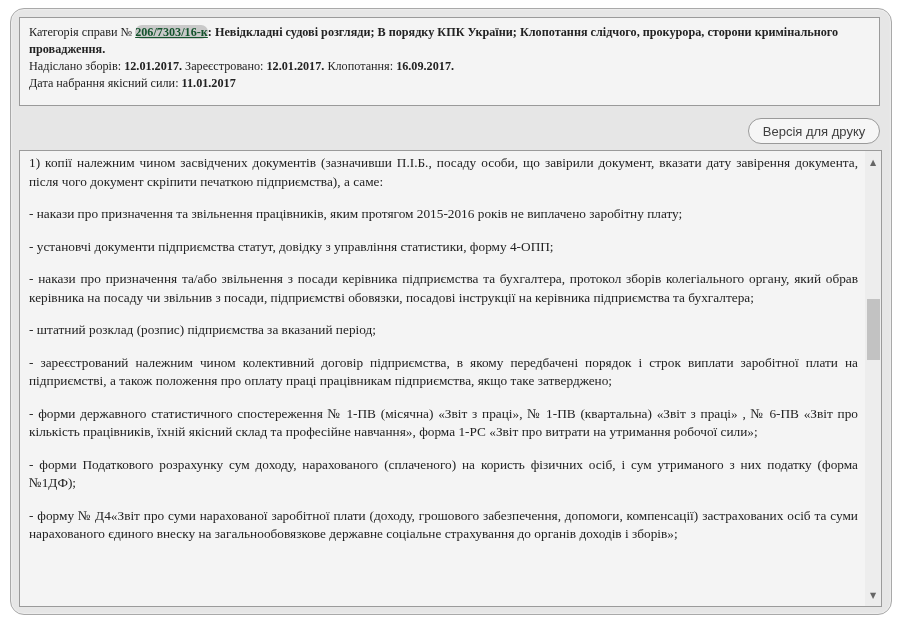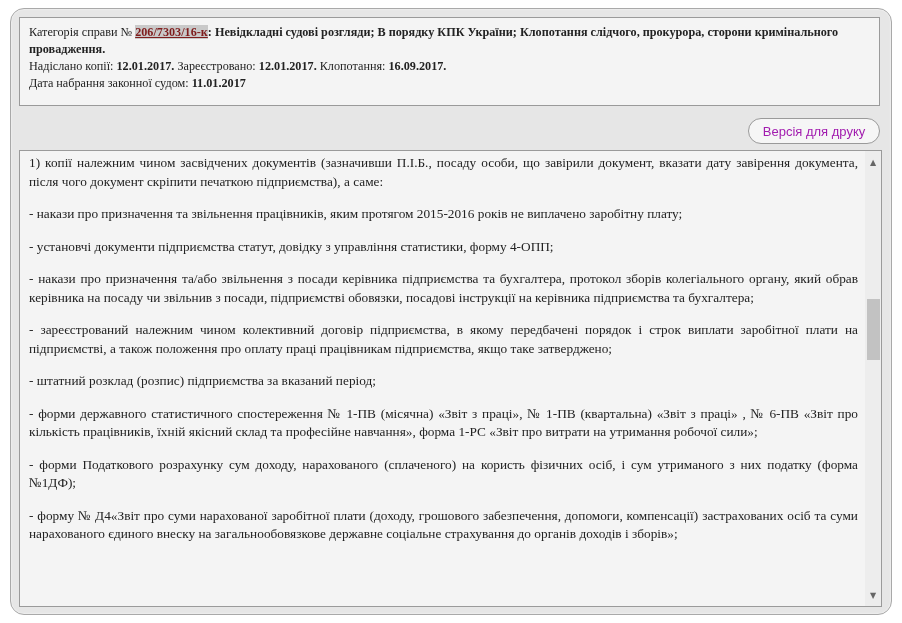--- a/index.html
+++ b/index.html
@@ -12,25 +12,25 @@
     position: absolute; left: 10px; top: 8px; width: 880px; height: 605px;
     background: #e6e6e6; border: 1px solid #a9a9a9; border-radius: 14px;
     box-shadow: inset 0 0 2px #fff;
   }
   .header-box {
     position: absolute; left: 19px; top: 17px; width: 861px; height: 89px;
     background: #f4f4f4; border: 1px solid #9a9a9a; box-sizing: border-box;
     padding: 6px 9px; font-size: 12.2px; line-height: 17px;
   }
   .header-box b { font-weight: bold; }
-  .case-link { color: #7f1d1d; text-decoration: underline; background: #c9c9c9; font-weight: bold; }
+  .case-link { color: #14532d; text-decoration: underline; background: #c9c9c9; font-weight: bold; border-radius: 7px; }
   .print-btn {
     position: absolute; left: 748px; top: 118px; width: 132px; height: 26px;
     border: 1px solid #9a9a9a; border-radius: 13px; background: #f6f6f6;
-    font-family: "Liberation Sans", "DejaVu Sans", sans-serif; font-size: 13px; color: #a21caf;
+    font-family: "Liberation Sans", "DejaVu Sans", sans-serif; font-size: 13px; color: #404040;
     display: flex; align-items: center; justify-content: center; box-sizing: border-box; cursor: pointer;
   }
   .content-box {
     position: absolute; left: 19px; top: 150px; width: 863px; height: 457px;
     background: #f4f4f4; border: 1px solid #9a9a9a; box-sizing: border-box; overflow: hidden;
   }
   .content-inner {
     position: absolute; left: 9px; top: 3px; width: 829px;
     font-size: 13.3px; line-height: 18.5px; text-align: justify;
   }
@@ -51,37 +51,37 @@
 </head>
 <body>
 
 <div class="frame"></div>
 
 <div class="header-box">
   <div>
     <span>Категорія справи № </span><a class="case-link">206/7303/16-к</a><b>: Невідкладні судові розгляди; В порядку КПК України; Клопотання слідчого, прокурора, сторони кримінального провадження.</b>
   </div>
   <div>
-    <span>Надіслано копії: </span><b>12.01.2017.</b><span> Зареєстровано: </span><b>12.01.2017.</b><span> Клопотання: </span><b>16.09.2017.</b>
+    <span>Надіслано зборів: </span><b>12.01.2017.</b><span> Зареєстровано: </span><b>12.01.2017.</b><span> Клопотання: </span><b>16.09.2017.</b>
   </div>
   <div>
-    <span>Дата набрання законної судом: </span><b>11.01.2017</b>
+    <span>Дата набрання якісний сили: </span><b>11.01.2017</b>
   </div>
 </div>
 
 <div class="print-btn">Версія для друку</div>
 
 <div class="content-box">
   <div class="content-inner">
     <p>1) копії належним чином засвідчених документів (зазначивши П.І.Б., посаду особи, що завірили документ, вказати дату завірення документа, після чого документ скріпити печаткою підприємства), а саме:</p>
     <p>- накази про призначення та звільнення працівників, яким протягом 2015-2016 років не виплачено заробітну плату;</p>
     <p>- установчі документи підприємства статут, довідку з управління статистики, форму 4-ОПП;</p>
     <p>- накази про призначення та/або звільнення з посади керівника підприємства та бухгалтера, протокол зборів колегіального органу, який обрав керівника на посаду чи звільнив з посади, підприємстві обовязки, посадові інструкції на керівника підприємства та бухгалтера;</p>
+    <p>- штатний розклад (розпис) підприємства за вказаний період;</p>
     <p>- зареєстрований належним чином колективний договір підприємства, в якому передбачені порядок і строк виплати заробітної плати на підприємстві, а також положення про оплату праці працівникам підприємства, якщо таке затверджено;</p>
-    <p>- штатний розклад (розпис) підприємства за вказаний період;</p>
     <p>- форми державного статистичного спостереження № 1-ПВ (місячна) «Звіт з праці», № 1-ПВ (квартальна) «Звіт з праці» , № 6-ПВ «Звіт про кількість працівників, їхній якісний склад та професійне навчання», форма 1-РС «Звіт про витрати на утримання робочої сили»;</p>
     <p>- форми Податкового розрахунку сум доходу, нарахованого (сплаченого) на користь фізичних осіб, і сум утриманого з них податку (форма №1ДФ);</p>
     <p>- форму № Д4«Звіт про суми нарахованої заробітної плати (доходу, грошового забезпечення, допомоги, компенсації) застрахованих осіб та суми нарахованого єдиного внеску на загальнообовязкове державне соціальне страхування до органів доходів і зборів»;</p>
   </div>
   <div class="scrollbar">
     <div class="scroll-up">▲</div>
     <div class="scroll-thumb"></div>
     <div class="scroll-down">▼</div>
   </div>
 </div>

